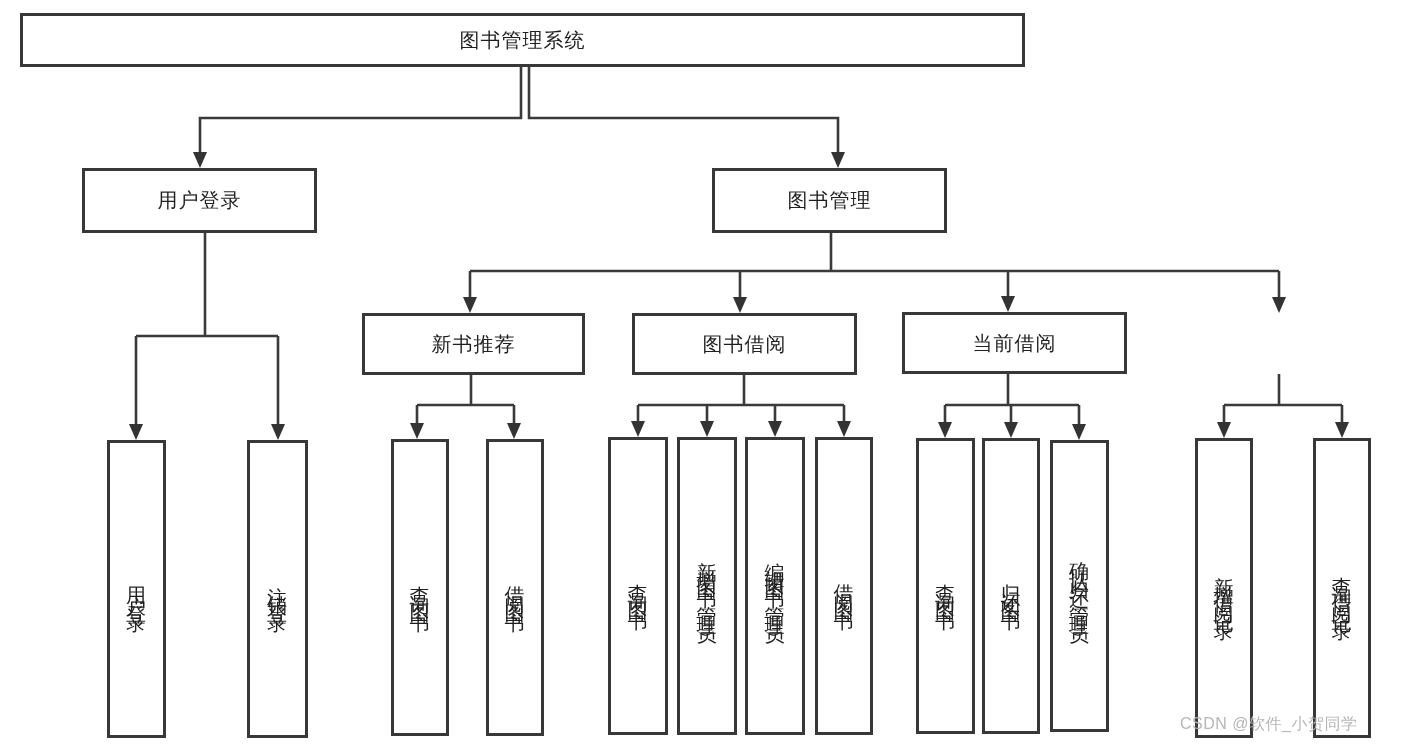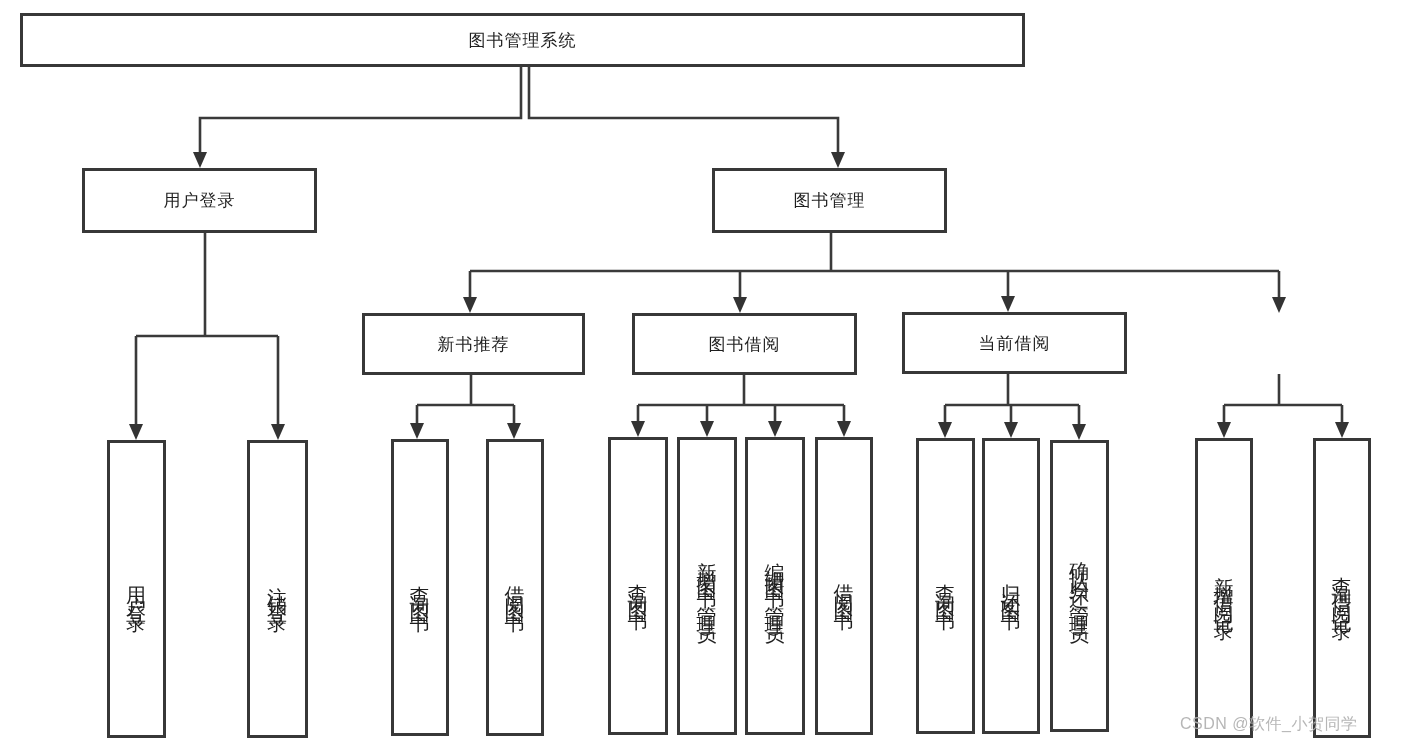--- a/index.html
+++ b/index.html
@@ -9,21 +9,21 @@
   }
   #wires{position:absolute;left:0;top:0;z-index:1;}
   #wires path{stroke:#3a3a3a;stroke-width:2.6;fill:none;}
   #wires polygon{fill:#333333;stroke:none;}
   .node{
     position:absolute;box-sizing:border-box;background:#ffffff;
     border:3px solid #383838;z-index:2;
     display:flex;align-items:center;justify-content:center;
     color:#1f1f1f;
   }
-  .node.h{font-size:17px;letter-spacing:1px;}
+  .node.h{font-size:20px;letter-spacing:1px;}
   .node.v{
     font-size:20px;
     writing-mode:vertical-rl;
     letter-spacing:9px;
     line-height:1;
   }
   #watermark{
     position:absolute;z-index:10;
     left:1180px;top:714px;width:220px;
     font-size:16px;letter-spacing:0.5px;

